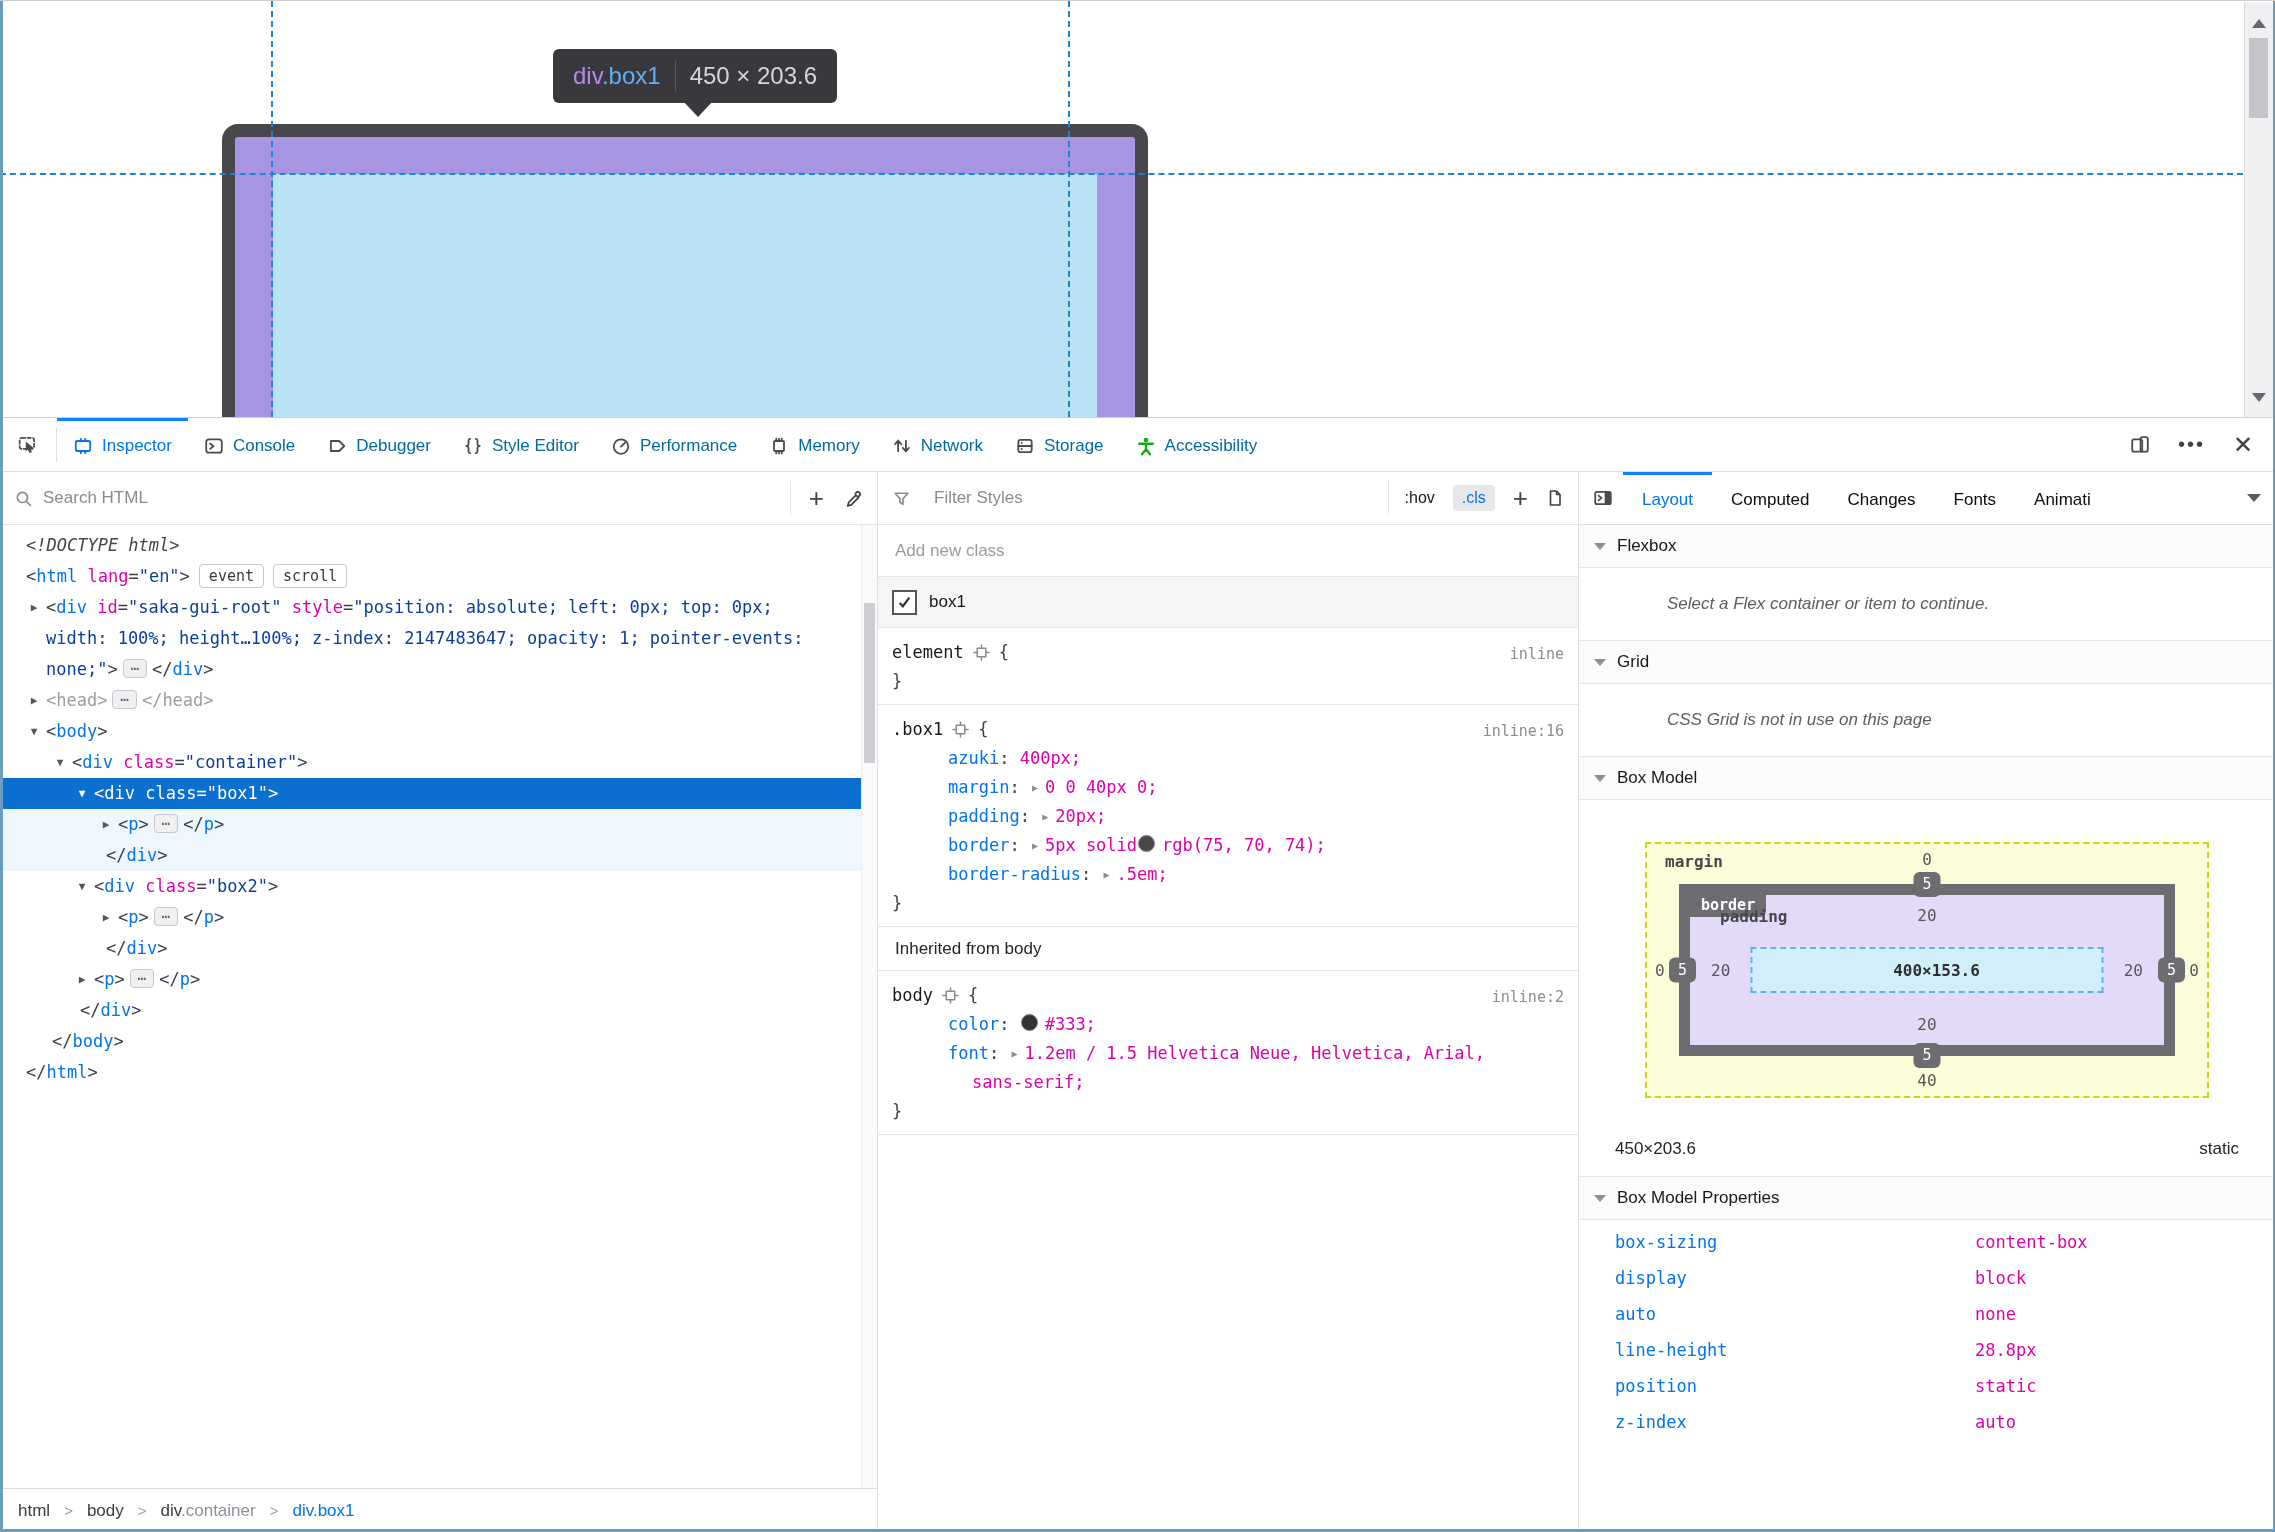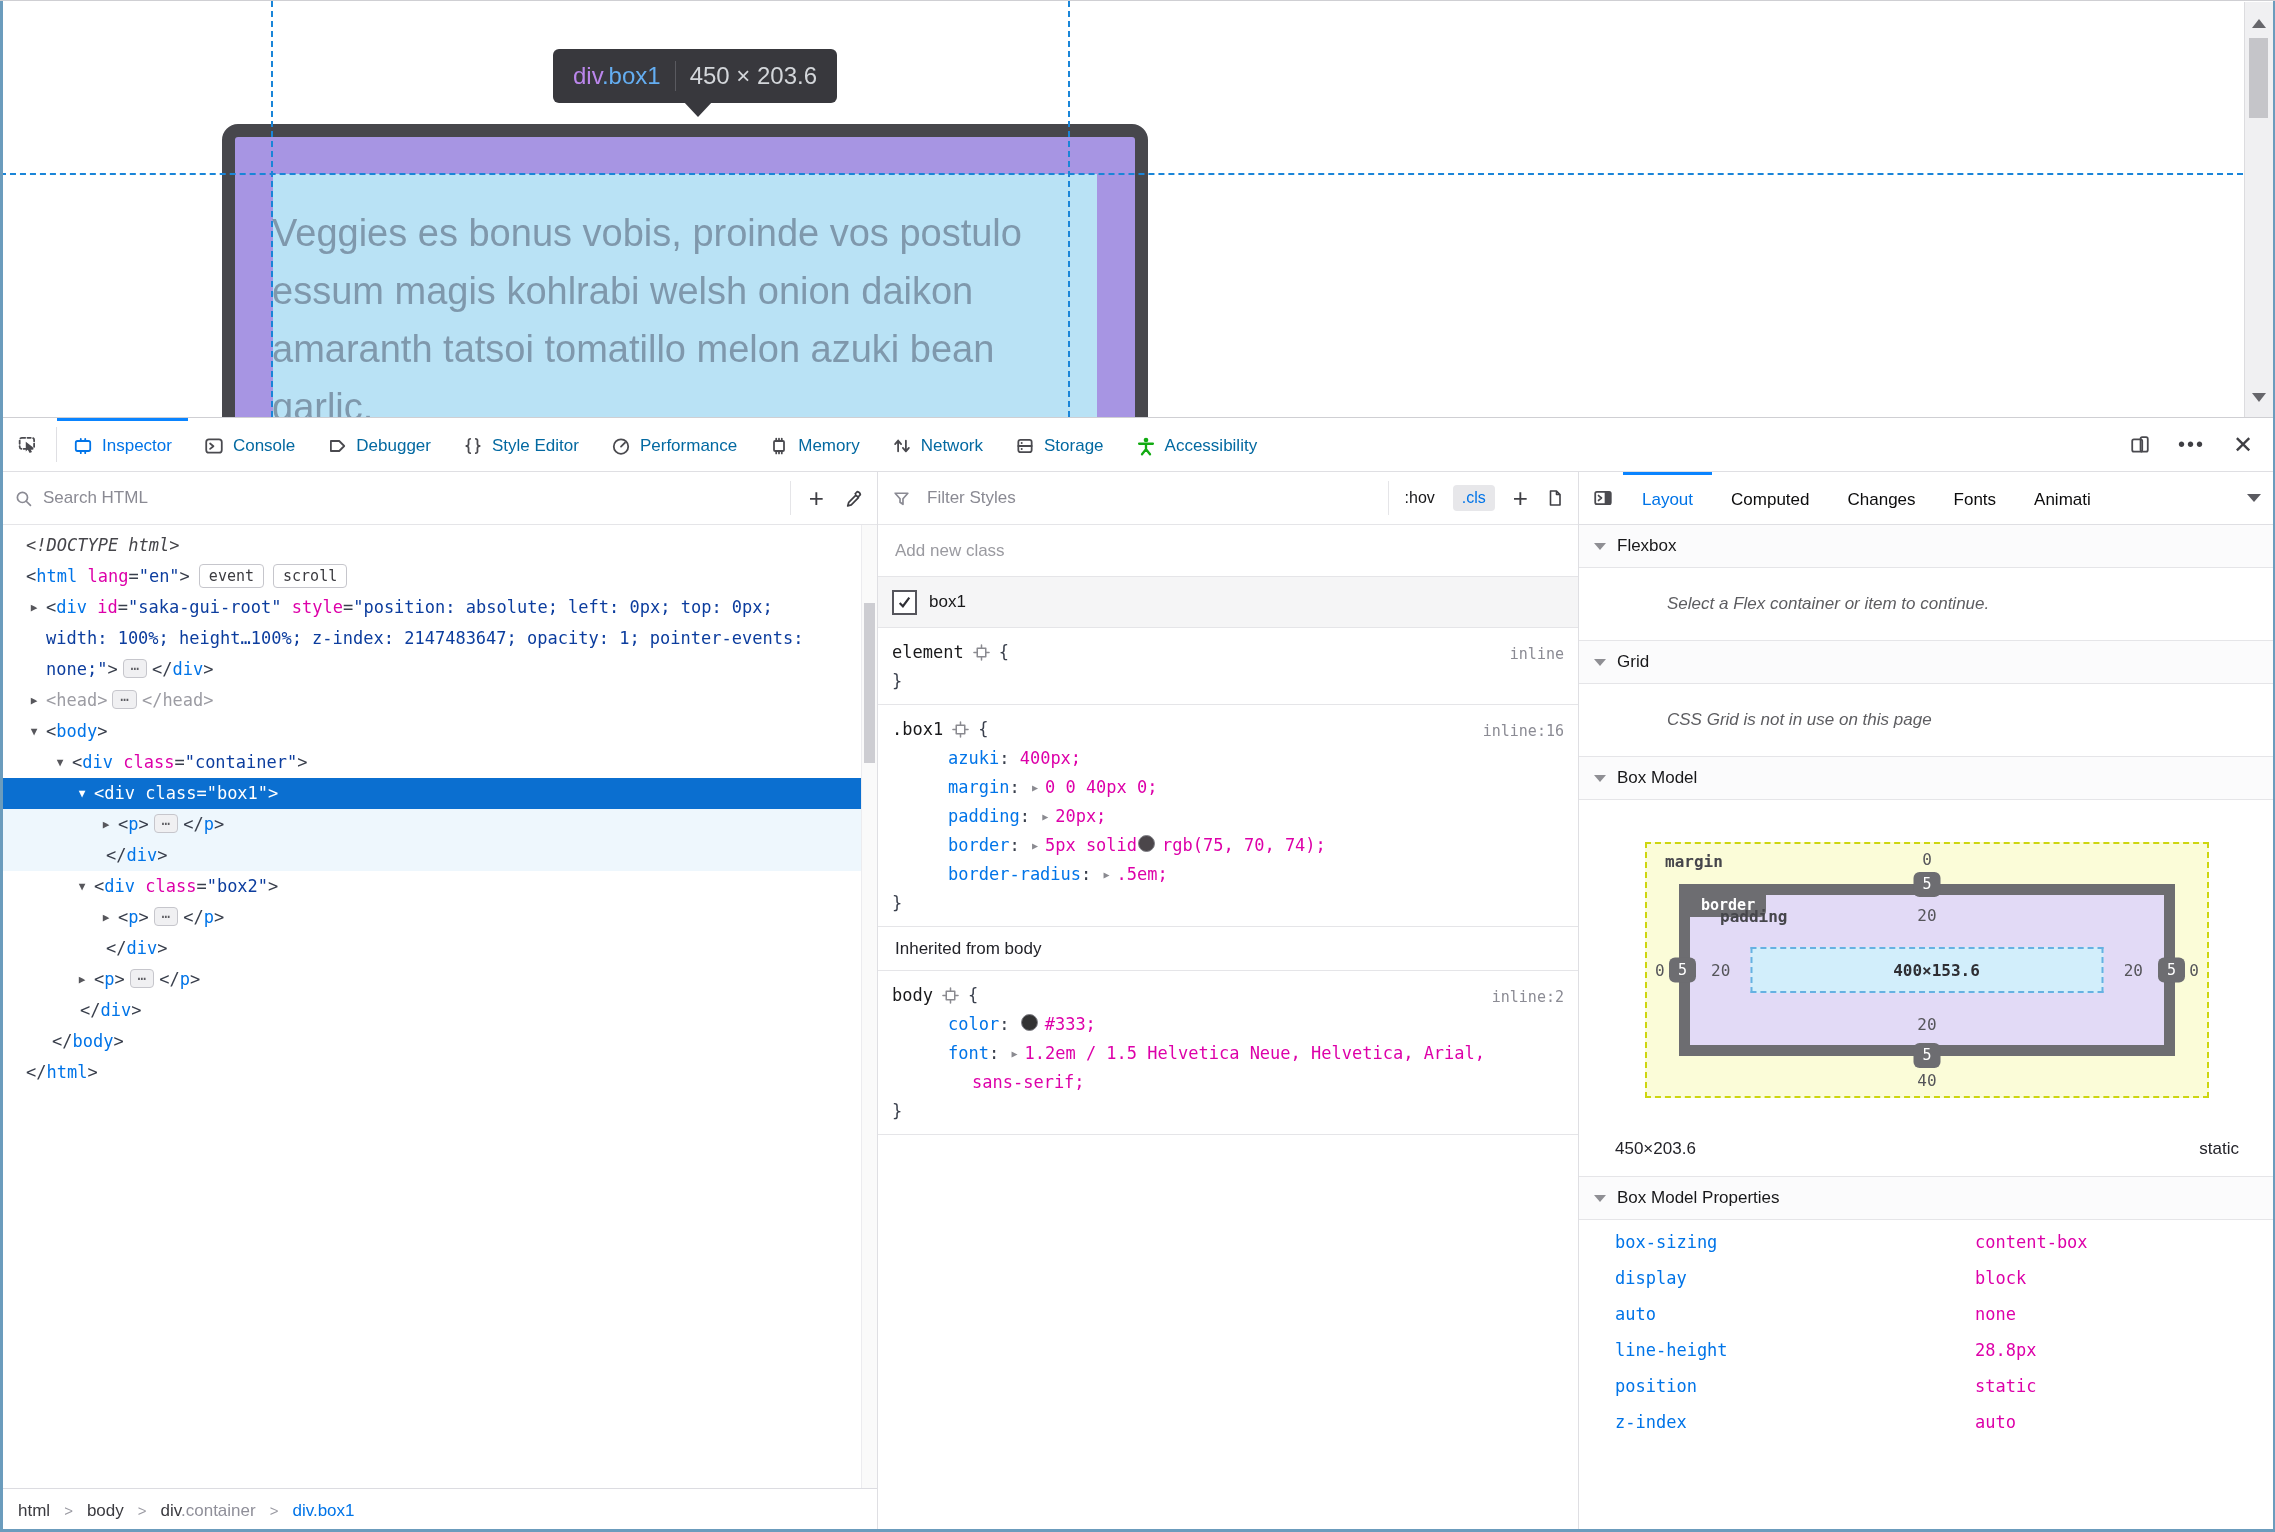--- a/index.html
+++ b/index.html
@@ -77,21 +77,21 @@
            line-height:22px;font-size:15px;color:#3b3b40;background:#fff;vertical-align:1px;}
   .mscroll{position:absolute;top:53px;right:0;bottom:44px;width:15px;background:#fafafa;border-left:1px solid #ececef;}
   .mthumb{position:absolute;left:2px;top:78px;width:11px;height:160px;background:#cdcdd2;}
   .bcrumb{position:absolute;left:0;right:0;bottom:0;height:43px;border-top:1px solid #dcdce1;background:#fff;
           display:flex;align-items:center;padding:0 18px;gap:14px;font-size:17px;color:#3b3b40;}
   .bsep{color:#9a9aa2;font-size:15px;}
   .crumb .s{color:#8f8f99}
   .crumb.active{color:#0074e8}
 
   
-  .frow{height:52px;border-bottom:1px solid #e5e5e8;display:flex;align-items:center;padding:0 14px;gap:16px;
+  .frow{height:52px;border-bottom:1px solid #e5e5e8;display:flex;align-items:center;padding:0 14px;gap:23px;
         color:#8a8a93;font-size:17px;}
   .frow-right{margin-left:auto;display:flex;align-items:center;gap:18px;border-left:1px solid #e5e5e8;
               padding-left:16px;height:34px;}
   .hovbtn{color:#18181a;font-size:16px;}
   .clsbtn{color:#0074e8;background:#e7e7ea;border-radius:4px;padding:4px 9px;font-size:16px;}
   .docicon{color:#3f3f44;}
   .addclass{height:51px;border-bottom:1px solid #e5e5e8;display:flex;align-items:center;padding:0 17px;
             color:#9a9aa0;font-size:17px;}
   .clsrow{height:50px;border-bottom:1px solid #e5e5e8;background:#f5f5f6;display:flex;align-items:center;
           padding:0 14px;gap:12px;font-size:17px;color:#18181a;}
@@ -159,26 +159,20 @@
 </style>
 </head>
 <body>
 
 <div class="screen">
 
   <div class="page">
     <div class="hbox">
       <div class="hbox-content"></div>
     </div>
-    <div class="ptext" id="ptext">
-        <div>Veggies es bonus vobis, proinde vos postulo</div>
-        <div>essum magis kohlrabi welsh onion daikon</div>
-        <div>amaranth tatsoi tomatillo melon azuki bean</div>
-        <div>garlic.</div>
-      </div>
     <div class="gv" style="left:271px"></div>
     <div class="gv" style="left:1068px"></div>
     <div class="gh"></div>
     <div class="tip">
       <span><span class="t1">div</span><span class="t2">.box1</span></span>
       <span class="tipdiv"></span>
       <span class="t3">450 × 203.6</span>
     </div>
     <div class="tiparrow"></div>
     <div class="pscroll">

